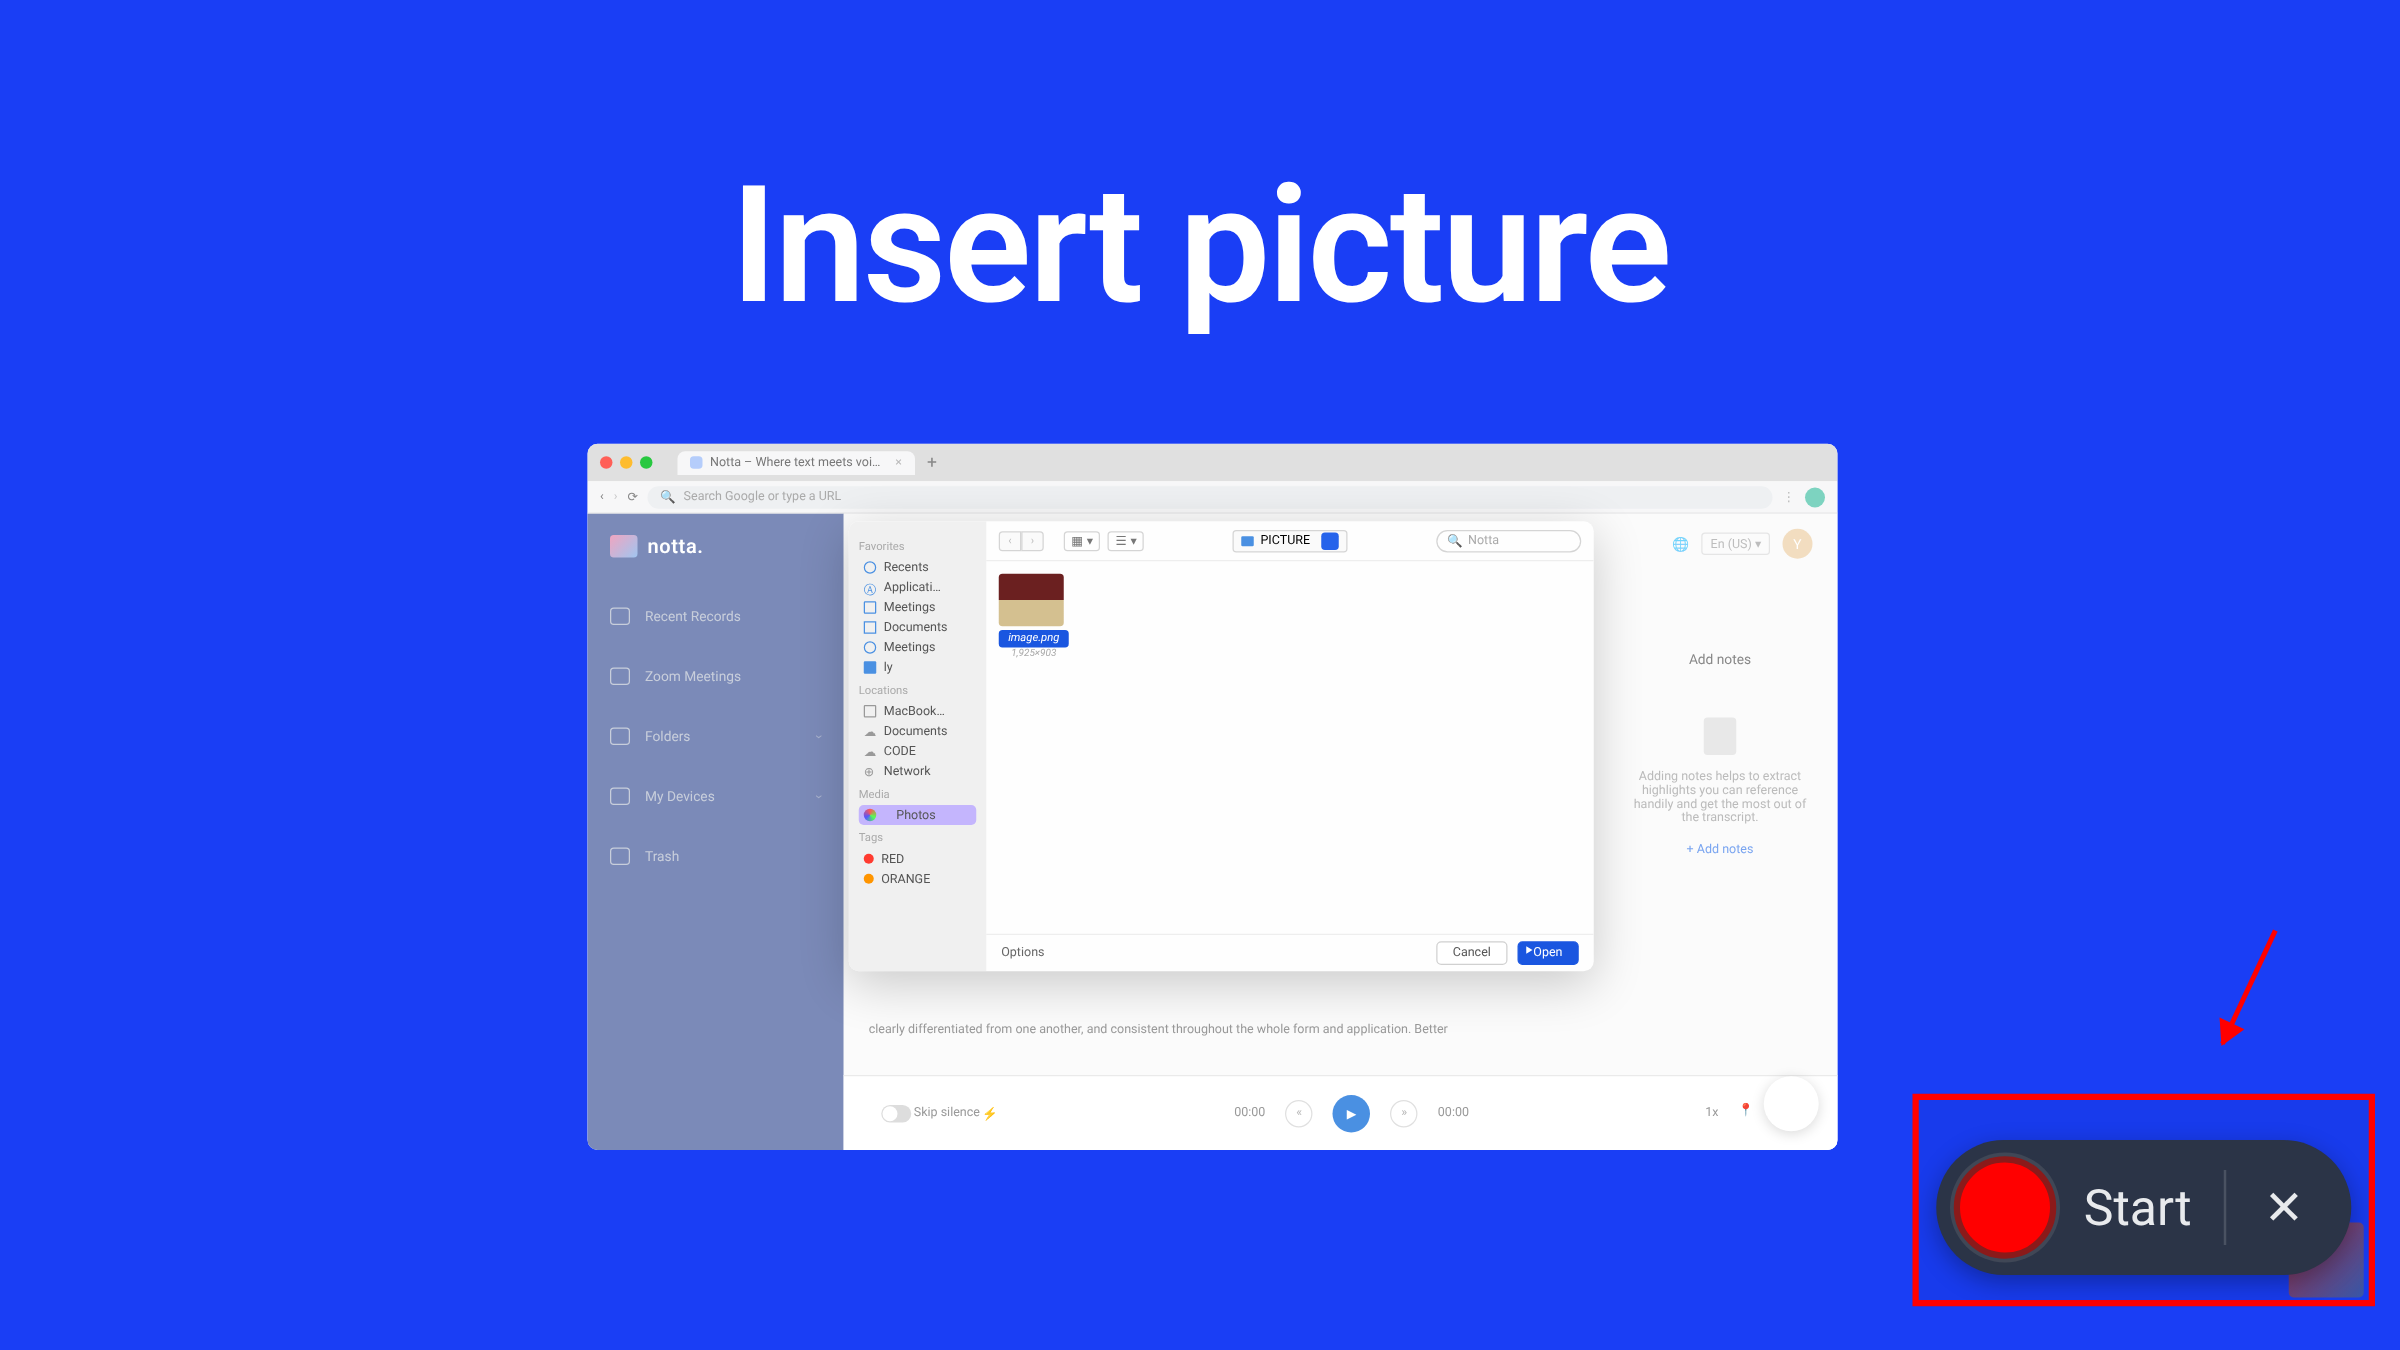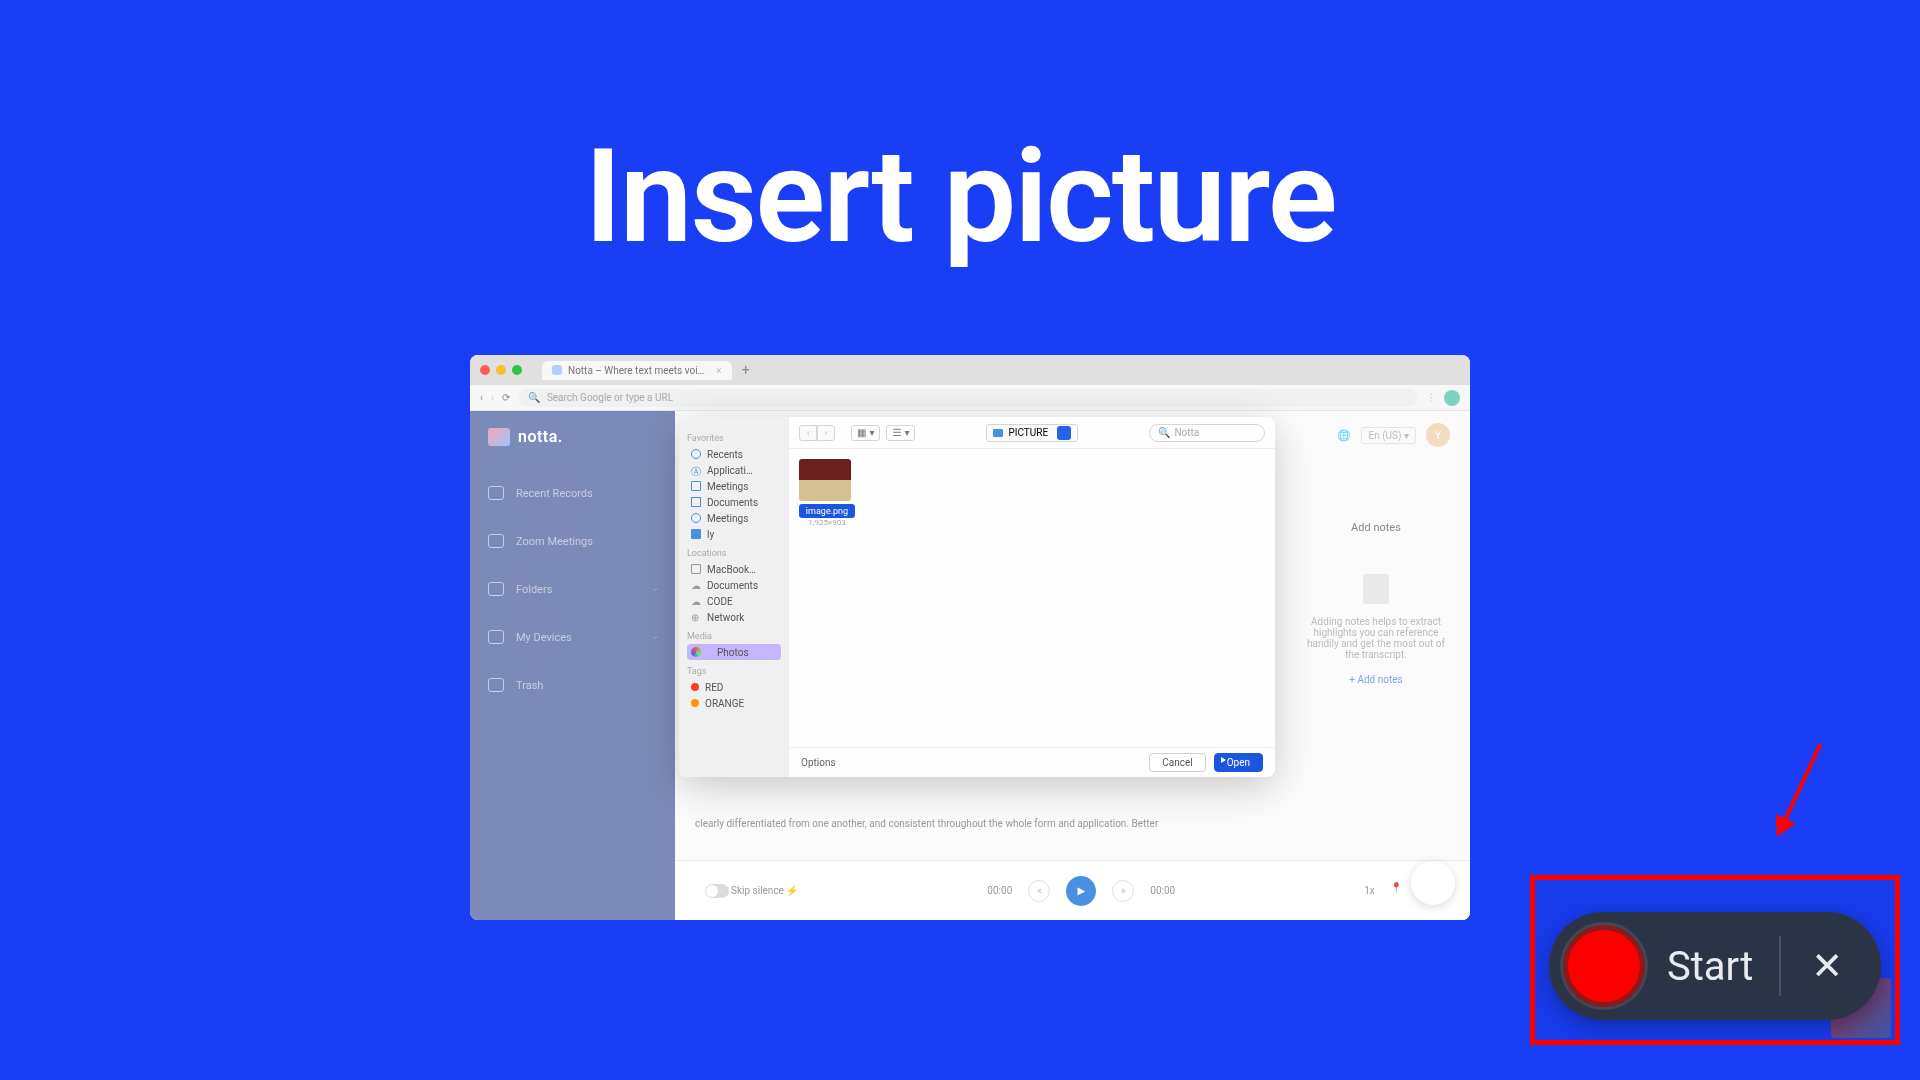--- a/index.html
+++ b/index.html
@@ -40,21 +40,21 @@
   .d-navbtns { display: flex; gap: 0; }
   .d-nb { width: 18px; height: 16px; border: 1px solid #d5d5d5; background: #fafafa; color: #bbb; font-size: 9px; display: flex; align-items: center; justify-content: center; }
   .d-nb:first-child{border-radius:3px 0 0 3px;} .d-nb:last-child{border-radius:0 3px 3px 0;}
   .d-view { display: flex; gap: 6px; margin-left: 6px; }
   .d-drop { height: 16px; border: 1px solid #d5d5d5; border-radius: 3px; padding: 0 5px; display: flex; align-items: center; gap: 3px; color: #777; }
   .d-path { margin-left: auto; margin-right: auto; height: 18px; border: 1px solid #d5d5d5; border-radius: 3px; padding: 0 6px; display: flex; align-items: center; gap: 5px; background: #fafafa; }
   .d-folder { width: 10px; height: 8px; background: #4a90e2; border-radius: 1px; }
   .d-badge { width: 14px; height: 14px; background: #2563eb; border-radius: 3px; margin-left: 4px; }
   .d-search { height: 18px; border: 1px solid #d5d5d5; border-radius: 10px; padding: 0 8px; display: flex; align-items: center; gap: 4px; color: #aaa; width: 116px; }
   .d-content { flex: 1; padding: 10px; }
-  .d-thumb { width: 56px; }
+  .d-thumb { width: 56px; font-style: italic; }
   .d-img { width: 52px; height: 42px; background: linear-gradient(180deg,#6b2020 50%,#d4c090 50%); border-radius: 3px; margin-bottom: 3px; }
   .d-label { background: #1a56e0; color: #fff; font-size: 9px; text-align: center; padding: 2px 3px; border-radius: 3px; }
   .d-dim { color: #aaa; font-size: 8px; text-align: center; }
   .d-footer { height: 30px; border-top: 1px solid #eee; display: flex; align-items: center; padding: 0 12px; gap: 8px; }
   .d-opt { color: #666; font-size: 10px; }
   .d-btn { border: 1px solid #d0d0d0; border-radius: 4px; padding: 3px 12px; font-size: 10px; background: #fff; color: #555; }
   .d-btn.primary { background: #1a56e0; color: #fff; border-color: #1a56e0; position: relative; }
   .d-cursor { position: absolute; left: 6px; top: 3px; width: 0; height: 0; border-left: 5px solid #fff; border-top: 3px solid transparent; border-bottom: 3px solid transparent; }
   .notes { position: absolute; right: 20px; top: 110px; width: 148px; text-align: center; color: #bbb; font-size: 10px; }
   .notes h { display: block; color: #888; font-size: 11px; margin-bottom: 40px; }

